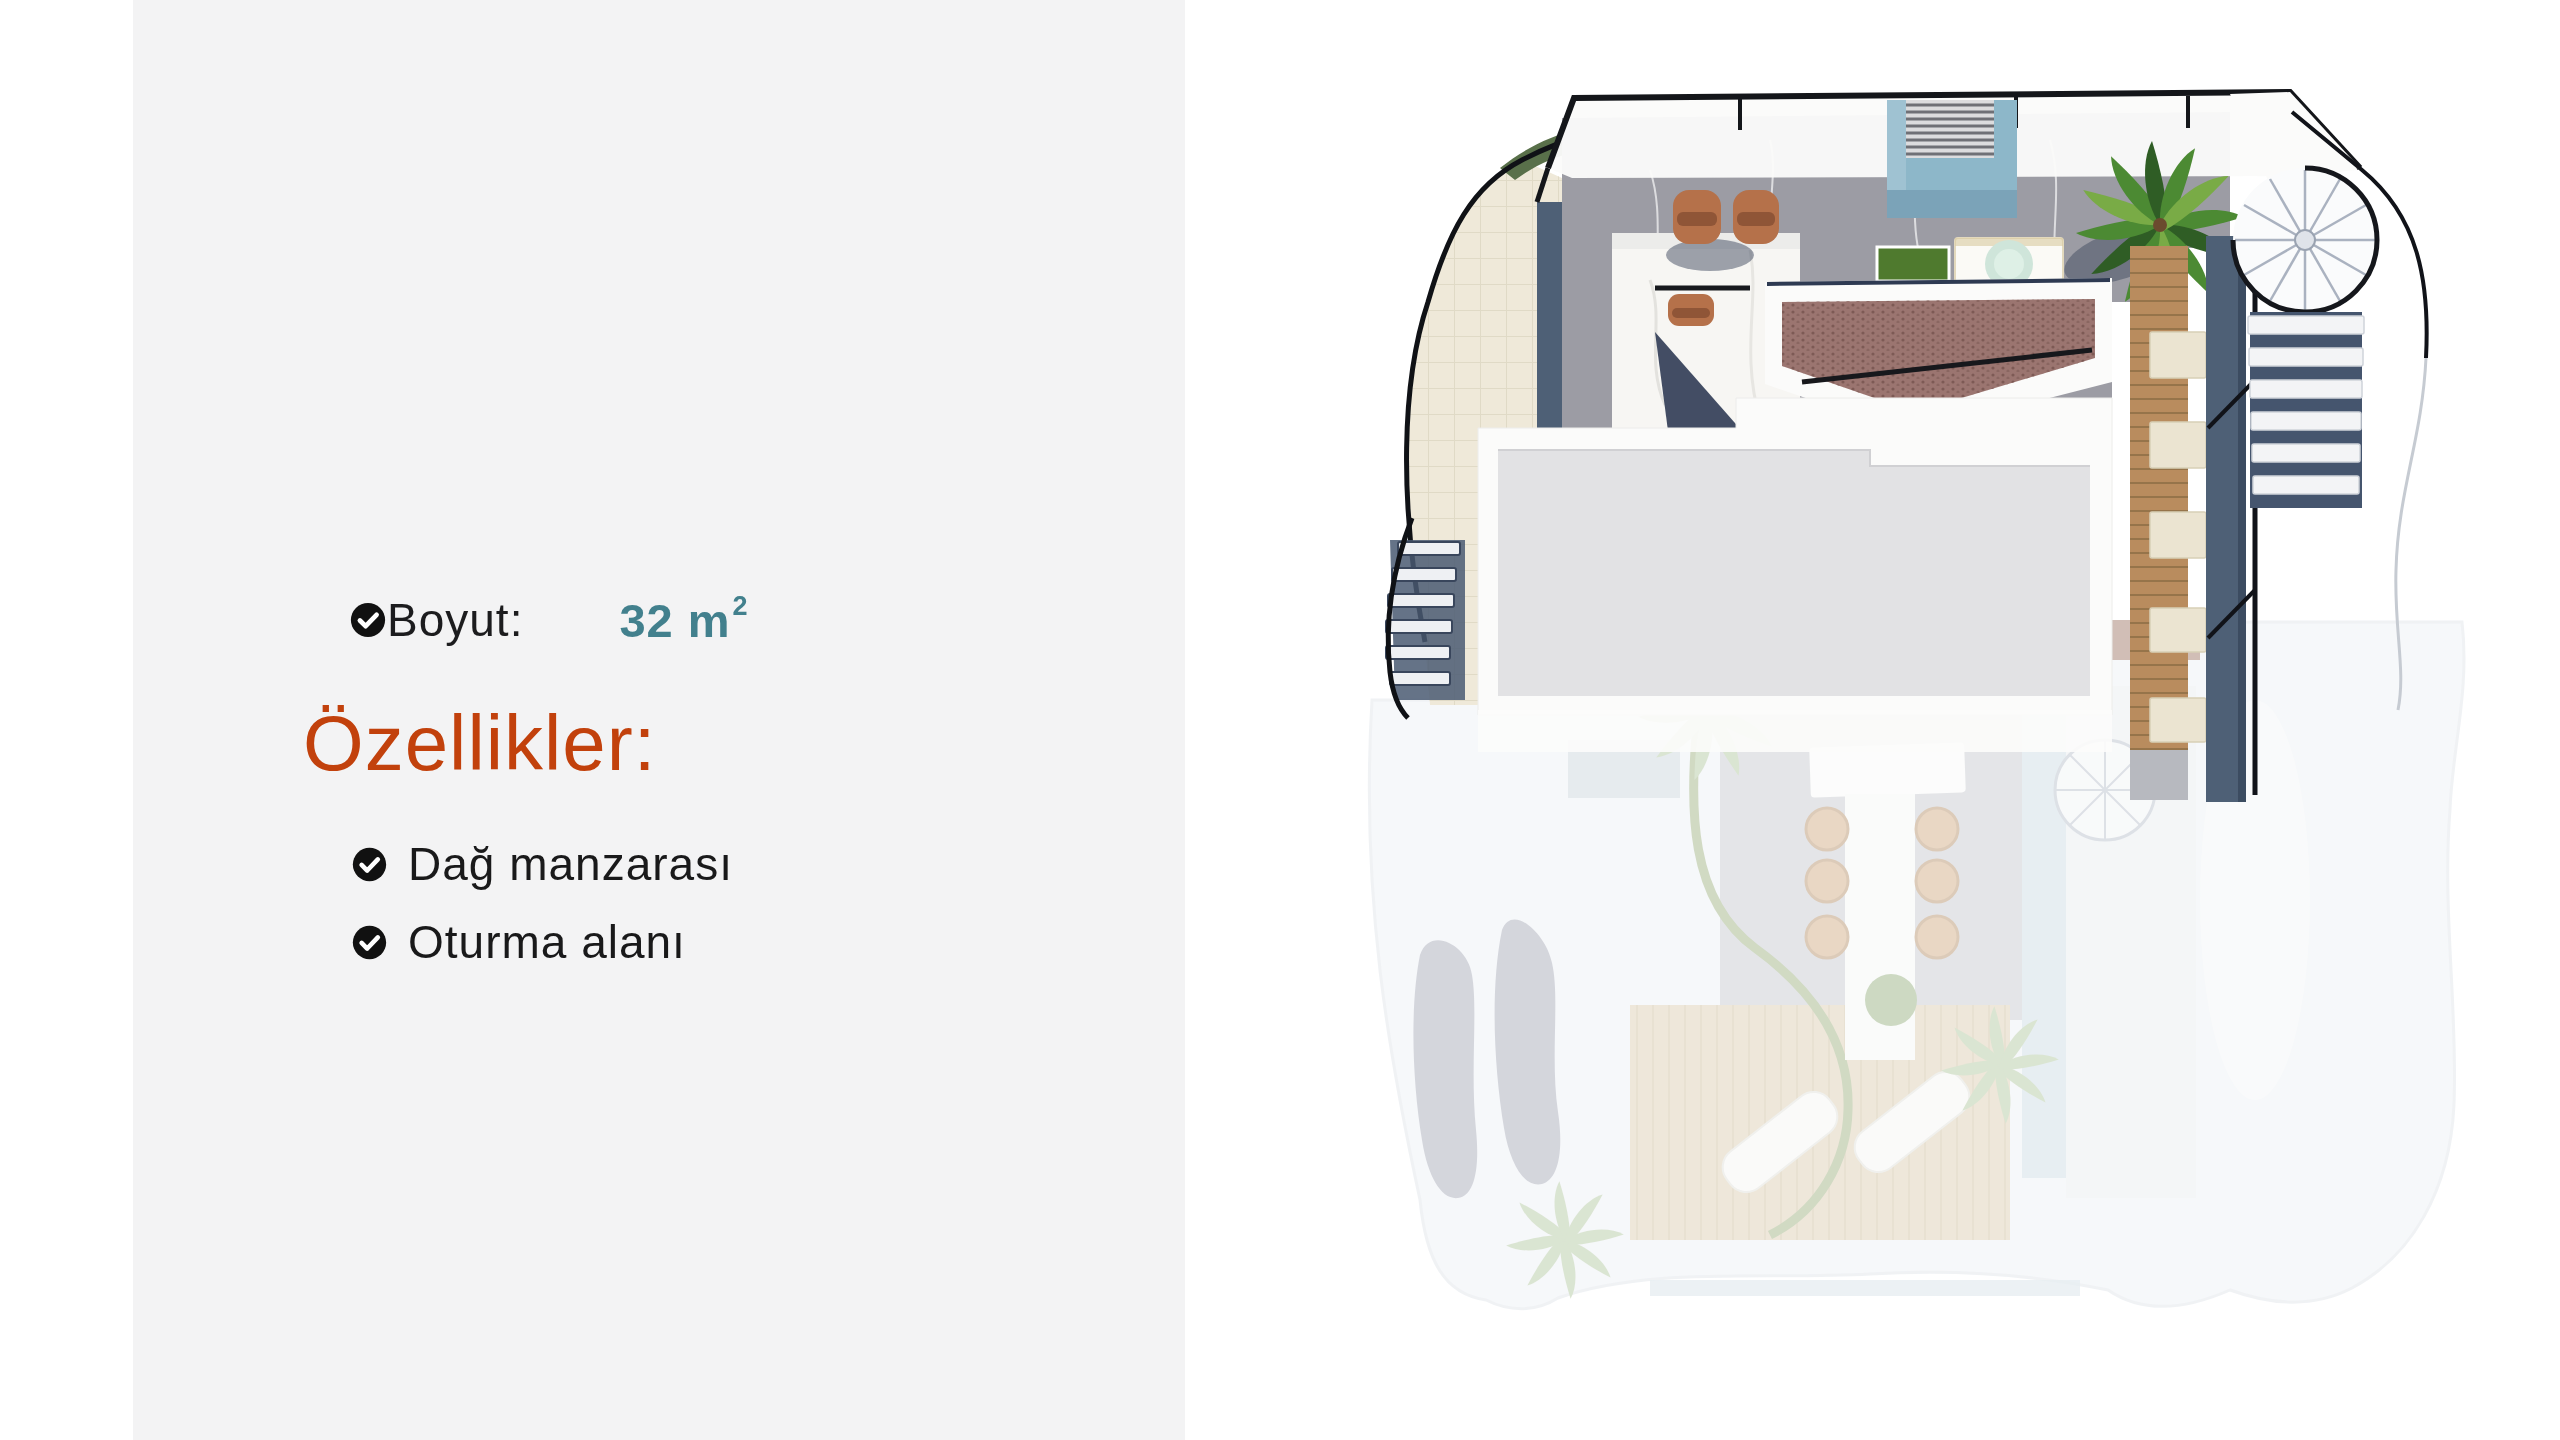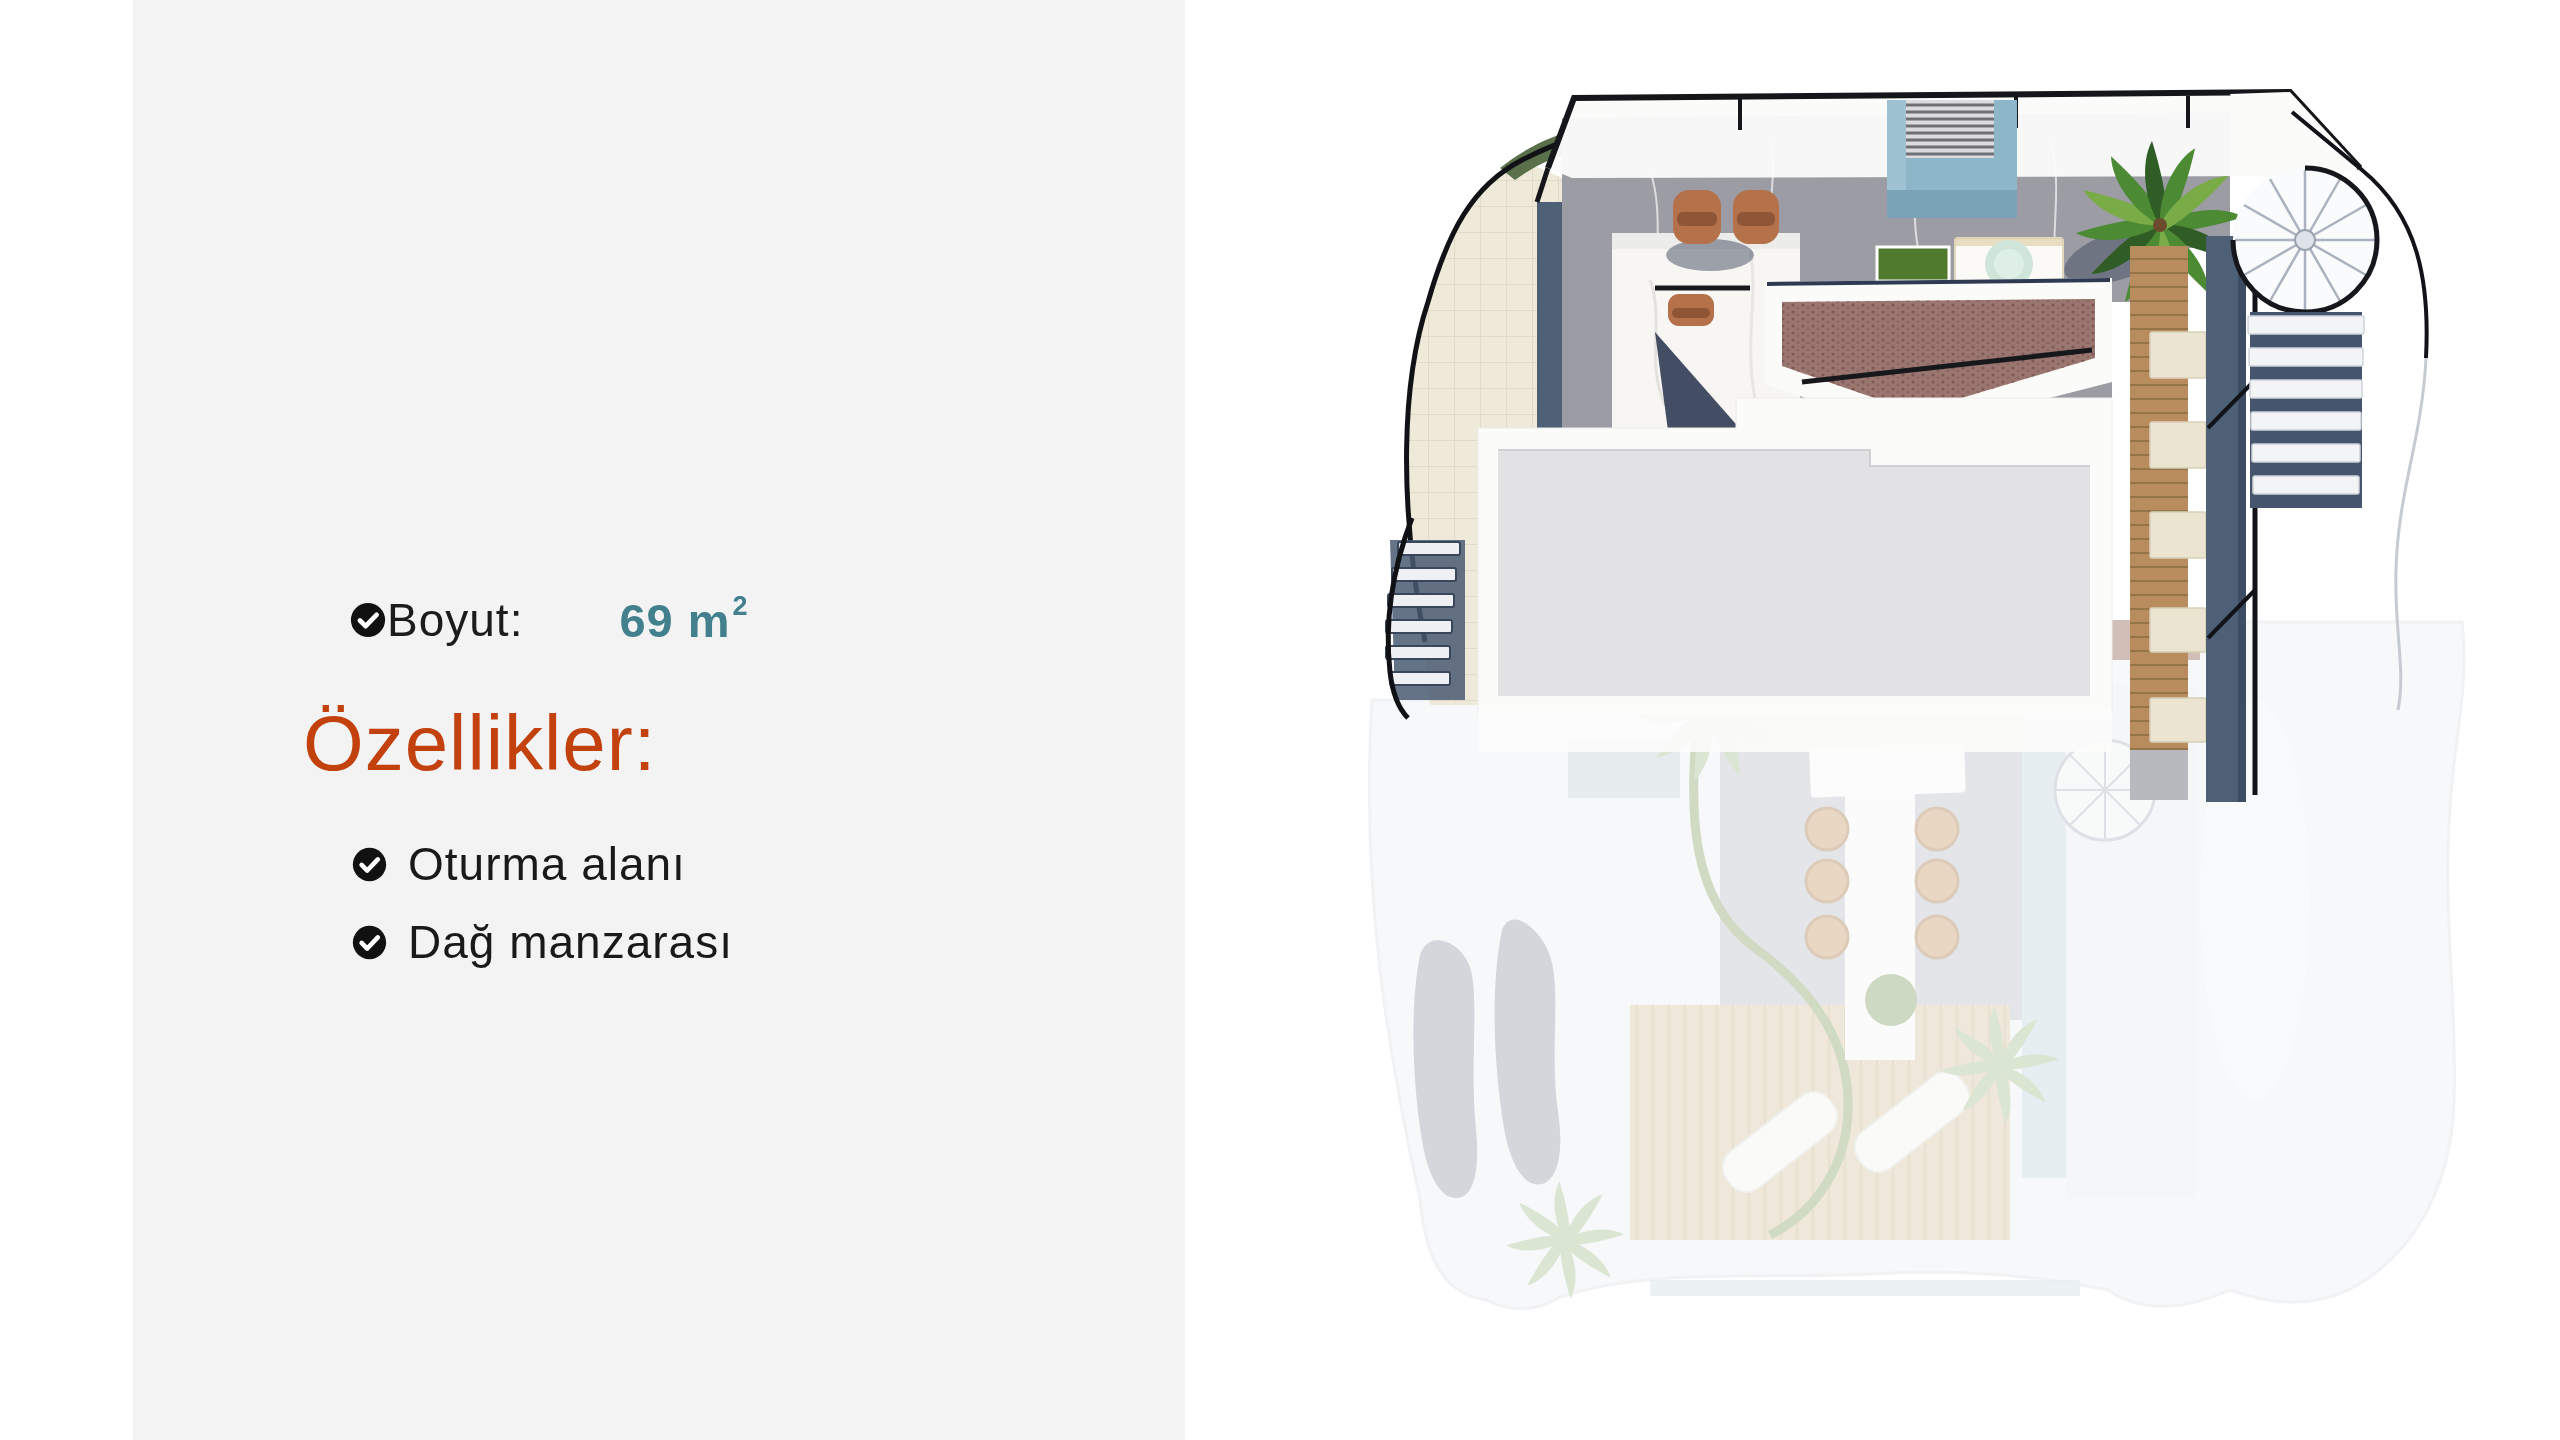--- a/index.html
+++ b/index.html
@@ -52,40 +52,40 @@
 <body>
 
 <div class="left-panel">
 
   <div class="size-row">
     <svg class="check-badge" viewBox="0 0 40 40">
       <circle cx="20" cy="20" r="18" fill="#111111"></circle>
       <path d="M11.5 20.5 L17.5 26.5 L29 14.5" fill="none" stroke="#ffffff" stroke-width="5" stroke-linecap="round" stroke-linejoin="round"></path>
     </svg>
     <span class="size-label">Boyut:</span>
-    <span class="size-value">69 m</span>
+    <span class="size-value">32 m</span>
     <span class="size-sup">2</span>
   </div>
 
   <div class="features-heading">Özellikler:</div>
 
   <div class="features-list">
     <div class="feature-row">
       <svg class="check-badge" viewBox="0 0 40 40">
         <circle cx="20" cy="20" r="18" fill="#111111"></circle>
         <path d="M11.5 20.5 L17.5 26.5 L29 14.5" fill="none" stroke="#ffffff" stroke-width="5" stroke-linecap="round" stroke-linejoin="round"></path>
       </svg>
-      <span class="feature-label">Oturma alanı</span>
+      <span class="feature-label">Dağ manzarası</span>
     </div>
     <div class="feature-row">
       <svg class="check-badge" viewBox="0 0 40 40">
         <circle cx="20" cy="20" r="18" fill="#111111"></circle>
         <path d="M11.5 20.5 L17.5 26.5 L29 14.5" fill="none" stroke="#ffffff" stroke-width="5" stroke-linecap="round" stroke-linejoin="round"></path>
       </svg>
-      <span class="feature-label">Dağ manzarası</span>
+      <span class="feature-label">Oturma alanı</span>
     </div>
   </div>
 </div>
 
 <div class="floor-plan-wrap">
 <svg viewBox="0 0 1190 1310" xmlns="http://www.w3.org/2000/svg">
   <defs>
     <path id="frond" d="M0,0 C24,-16 62,-20 84,-8 C58,0 26,8 0,7 Z"></path>
     <pattern id="creamgrid" width="26" height="26" patternUnits="userSpaceOnUse">
       <path d="M26,0 L0,0 0,26" fill="none" stroke="#e0dac6" stroke-width="2"></path>

